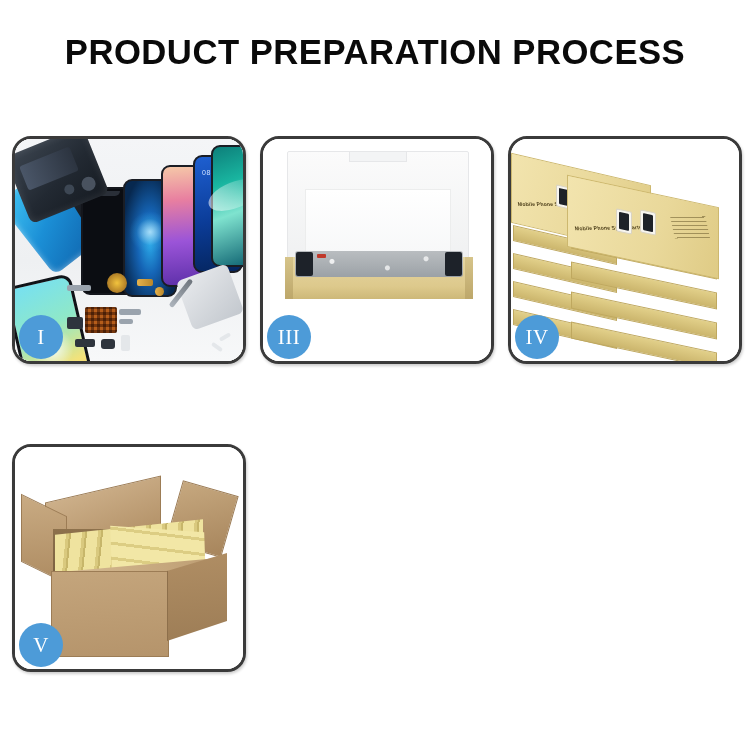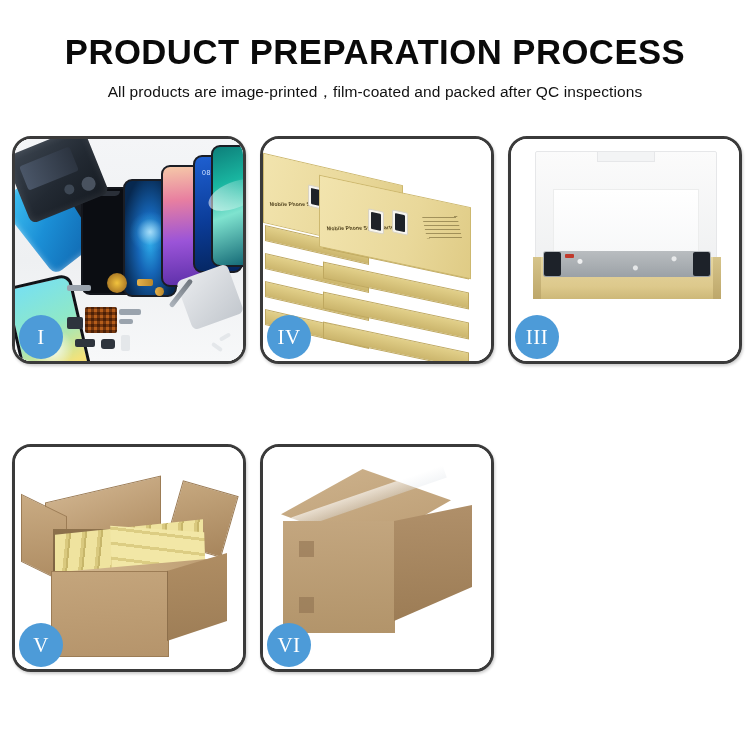--- a/index.html
+++ b/index.html
@@ -296,21 +296,20 @@
     background:linear-gradient(150deg,rgba(255,255,255,.85),rgba(255,255,255,.25));
     clip-path: polygon(40% 0, 100% 28%, 64% 76%, 0 44%);}
 </style>
 </head>
 <body>
 
 <div class="page">
 
   <div class="header">
     <div class="title">PRODUCT PREPARATION PROCESS</div>
-    <div class="subtitle">All products are image-printed，film-coated and packed after QC inspections</div>
   </div>
 
   <div class="grid">
 
     <div class="panel">
       <div class="panel-inner p1">
         <div class="wht-strip"></div>
         <div class="ph ph-flex"></div>
         <div class="ph ph-glass"></div>
         <div class="ph ph-a"></div>
@@ -334,20 +333,34 @@
         <div class="sm grey" style="left:104px;top:170px;width:22px;height:6px;"></div>
         <div class="sm grey" style="left:104px;top:180px;width:14px;height:5px;"></div>
         <div class="sm wht" style="left:196px;top:206px;width:12px;height:4px;transform:rotate(35deg);"></div>
         <div class="sm wht" style="left:204px;top:196px;width:12px;height:4px;transform:rotate(-30deg);"></div>
       </div>
       <div class="badge">I</div>
     </div>
 
 
     <div class="panel">
+      <div class="panel-inner p3">
+        <div class="box3-lid"></div>
+        <div class="box3-foam"></div>
+        <div class="box3-tray"></div>
+        <div class="box3-screen">
+          <span class="endcap l"></span>
+          <span class="endcap r"></span>
+          <span class="redm"></span>
+        </div>
+      </div>
+      <div class="badge">III</div>
+    </div>
+
+    <div class="panel">
       <div class="panel-inner p4">
         <div class="stackwrap">
 
           <div class="kedge" style="left:2px;top:98px;width:104px;height:16px;transform:skewY(13deg);"></div>
           <div class="kedge" style="left:2px;top:126px;width:104px;height:16px;transform:skewY(13deg);"></div>
           <div class="kedge" style="left:2px;top:154px;width:104px;height:16px;transform:skewY(13deg);"></div>
           <div class="kedge" style="left:2px;top:182px;width:104px;height:16px;transform:skewY(13deg);"></div>
 
           <div class="kedge" style="left:60px;top:108px;width:146px;height:17px;transform:skewY(12deg);"></div>
           <div class="kedge" style="left:60px;top:138px;width:146px;height:17px;transform:skewY(12deg);"></div>
@@ -374,58 +387,32 @@
               </div>
             <div class="thumb" style="left:72px;top:18px;width:16px;height:23px;">
                 <i></i>
               </div>
             <div class="speclines" style="left:104px;top:14px;"></div>
           </div>
 
         </div>
       </div>
       <div class="badge">IV</div>
-    </div>
-
-    <div class="panel">
-      <div class="panel-inner p3">
-        <div class="box3-lid"></div>
-        <div class="box3-foam"></div>
-        <div class="box3-tray"></div>
-        <div class="box3-screen">
-          <span class="endcap l"></span>
-          <span class="endcap r"></span>
-          <span class="redm"></span>
-        </div>
-      </div>
-      <div class="badge">III</div>
     </div>
 
     <div class="panel">
       <div class="panel-inner p5">
         <div class="c5-flapBack"></div>
         <div class="c5-flapL"></div>
         <div class="c5-flapR"></div>
         <div class="c5-inner"></div>
         <div class="c5-goods"></div>
         <div class="c5-goods2"></div>
         <div class="c5-lip"></div>
         <div class="c5-front"></div>
         <div class="c5-side"></div>
       </div>
       <div class="badge">V</div>
     </div>
 
-    <div class="panel">
-      <div class="panel-inner p6">
-        <div class="c6-shine"></div>
-        <div class="c6-top"></div>
-        <div class="c6-tape-t"></div>
-        <div class="c6-front"></div>
-        <div class="c6-side"></div>
-        <div class="c6-tab" style="top:94px;"></div>
-        <div class="c6-tab" style="top:150px;"></div>
-      </div>
-      <div class="badge">VI</div>
-    </div>
 
   </div>
 </div>
 
 </body></html>

